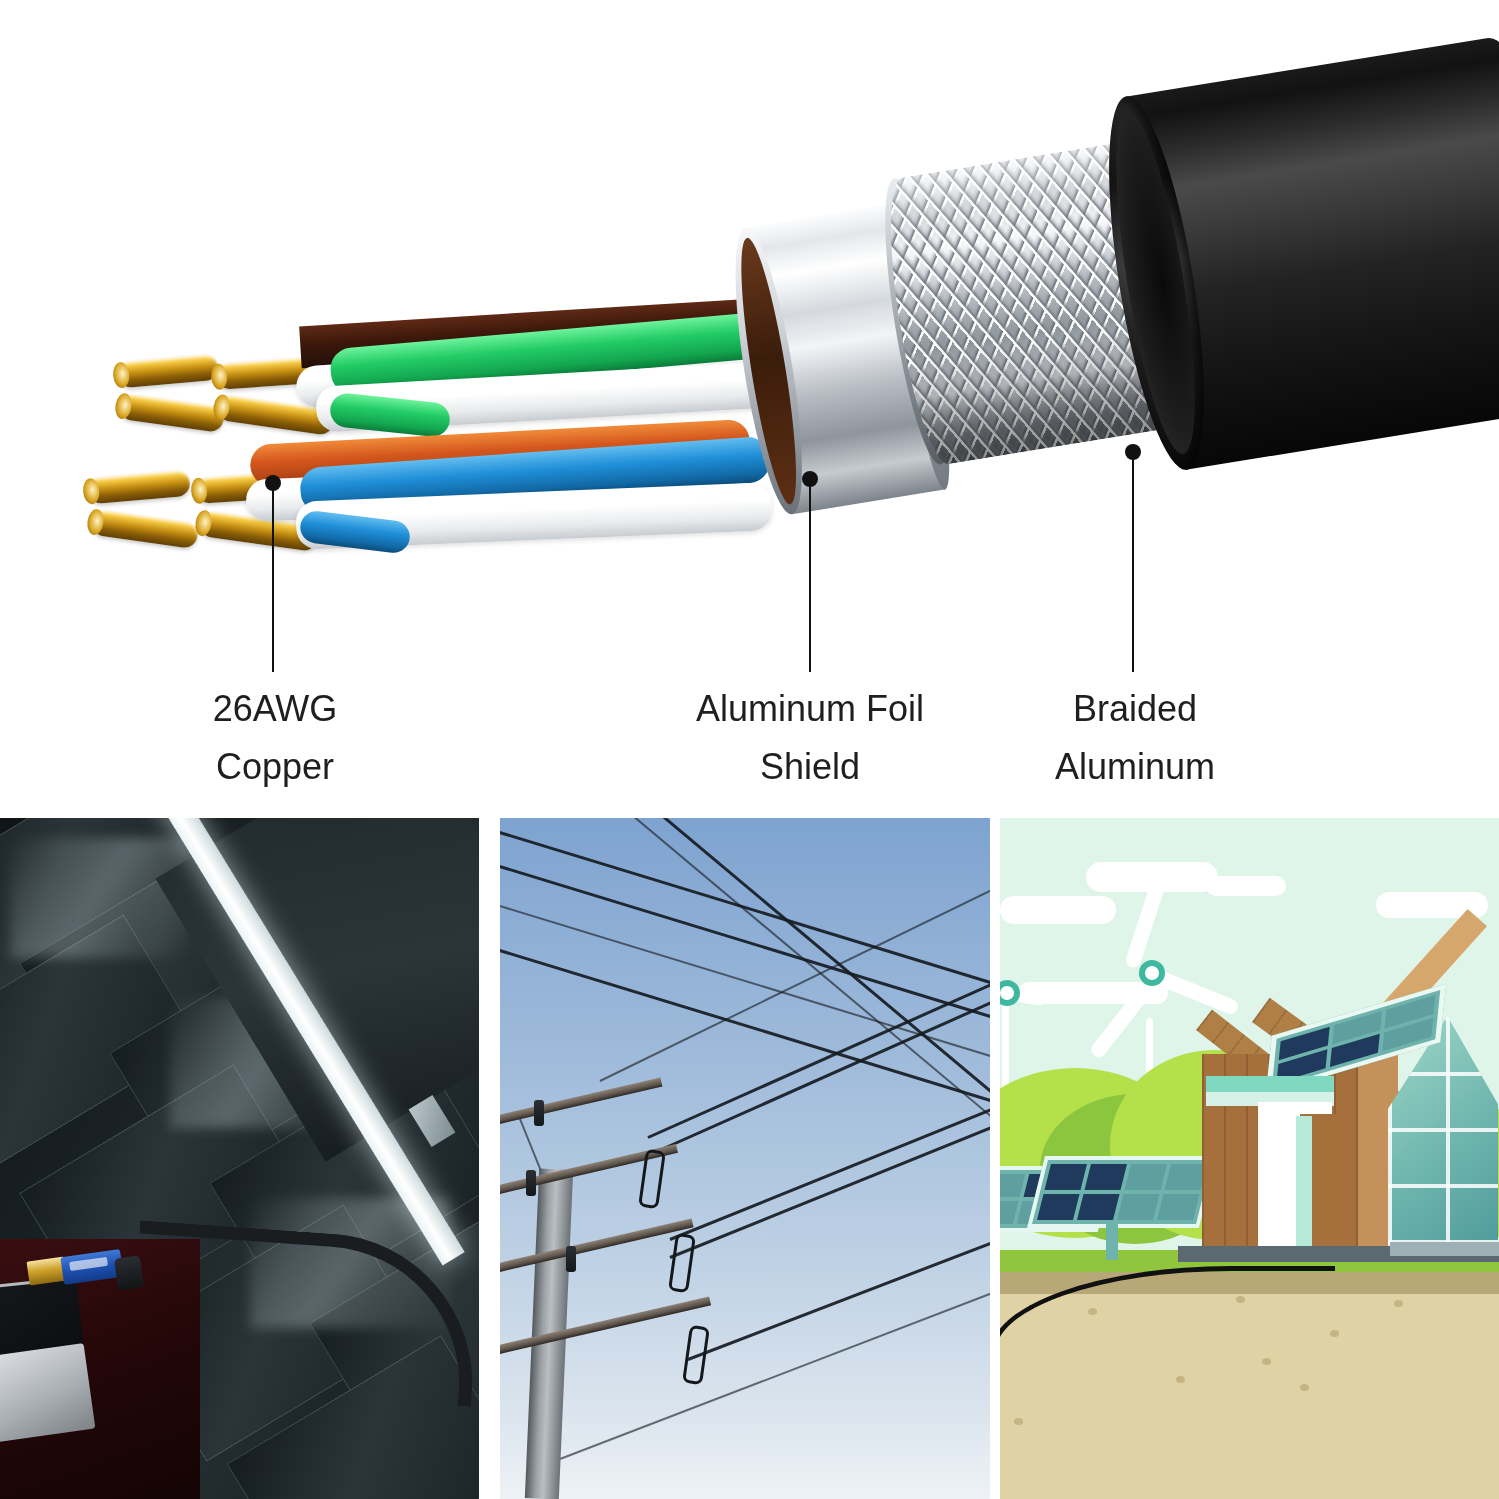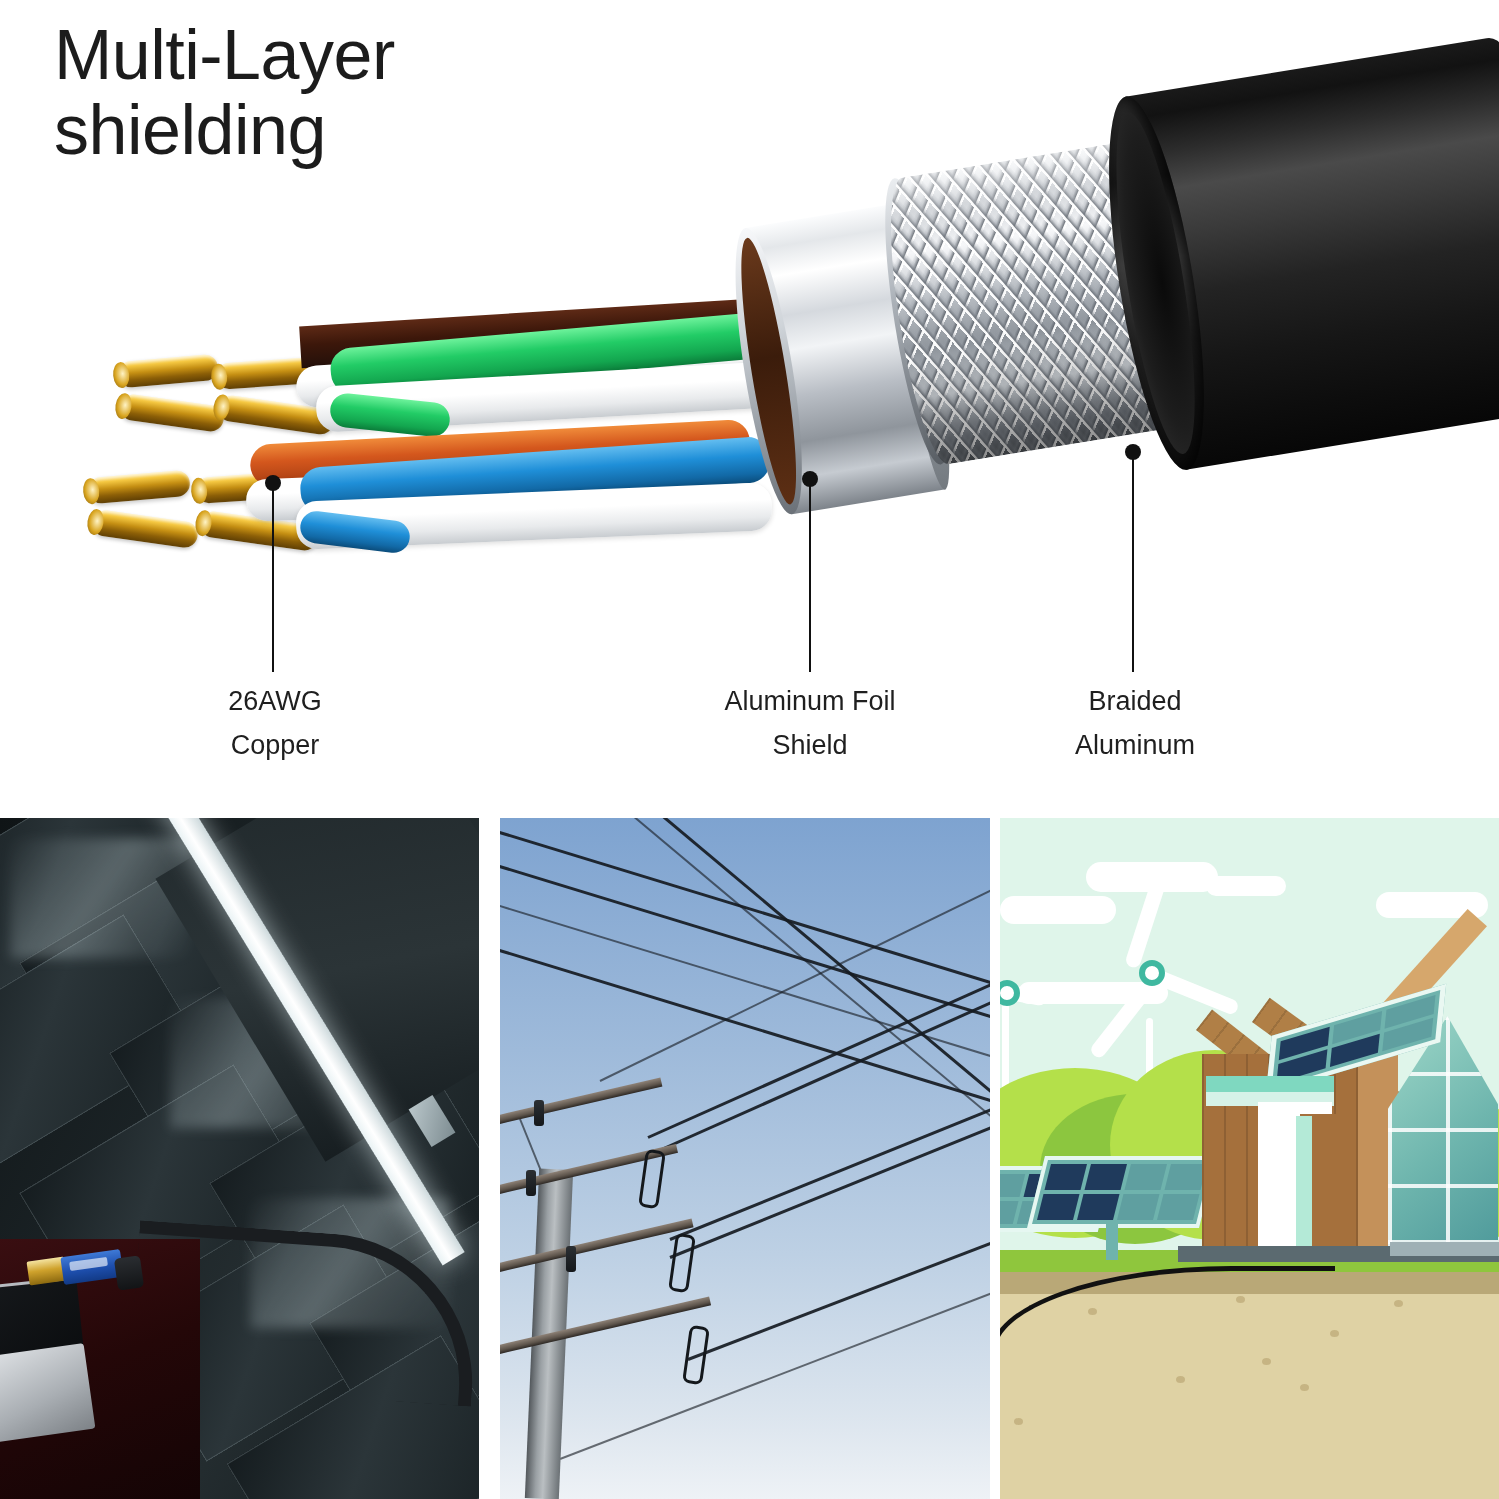--- a/index.html
+++ b/index.html
@@ -207,21 +207,21 @@
   }
   .leader-dot {
     position: absolute;
     width: 16px; height: 16px;
     border-radius: 50%;
     background: #111111;
   }
   .callout {
     position: absolute;
     text-align: center;
-    font-size: 27px;
+    font-size: 36px;
     line-height: 1.62;
     color: #1f1f1f;
     white-space: pre-line;
   }
 
   
   #photo-strip {
     position: absolute;
     left: 0; top: 818px;
     width: 1499px; height: 681px;
@@ -512,22 +512,20 @@
     width: 9px; height: 7px;
     border-radius: 50%;
     background: #c6b483;
   }
 </style>
 </head>
 <body>
 
 <div id="top-panel">
 
-  <div id="headline">Multi-Layer
-shielding</div>
 
   <div id="cable-stage">
 
     <div>
       <div class="copper" style="left:118px;  top:358px; width:100px; transform:rotate(-5deg);">
           <span class="copper-tip"></span>
         </div>
       <div class="copper" style="left:120px;  top:400px; width:104px; transform:rotate(8deg);">
           <span class="copper-tip"></span>
         </div>

